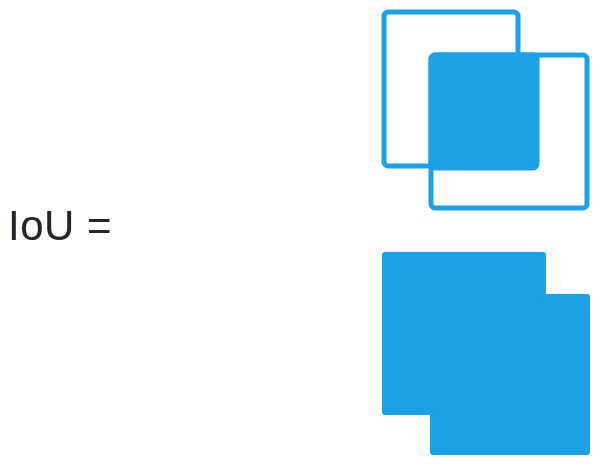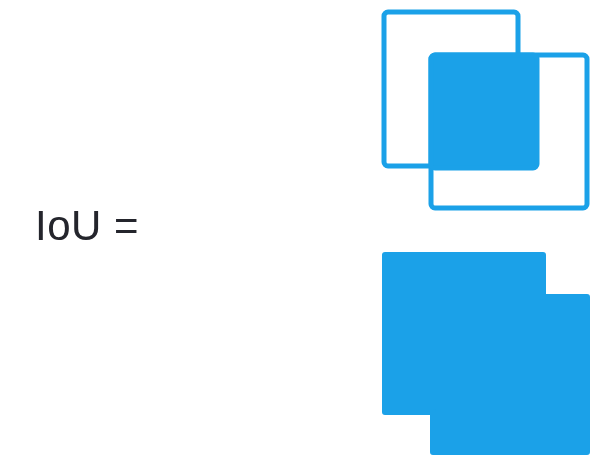--- a/index.html
+++ b/index.html
@@ -32,21 +32,20 @@
   .iou-label {
     position: absolute;
     left: 8px;
     top: 202px;
     font-size: 42px;
     font-weight: 400;
     color: #24252c;
     letter-spacing: 0.5px;
     line-height: 48px;
     white-space: nowrap;
-    margin-left: 27px;
   }
   .frac {
     position: absolute;
     left: 106px;
     top: 172px;
     width: 284px;
   }
   .frac-num,
   .frac-den {
     font-size: 37px;

